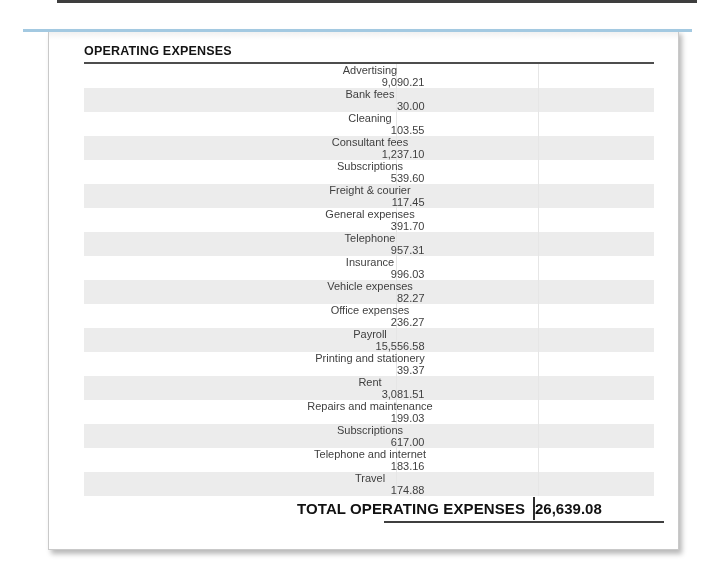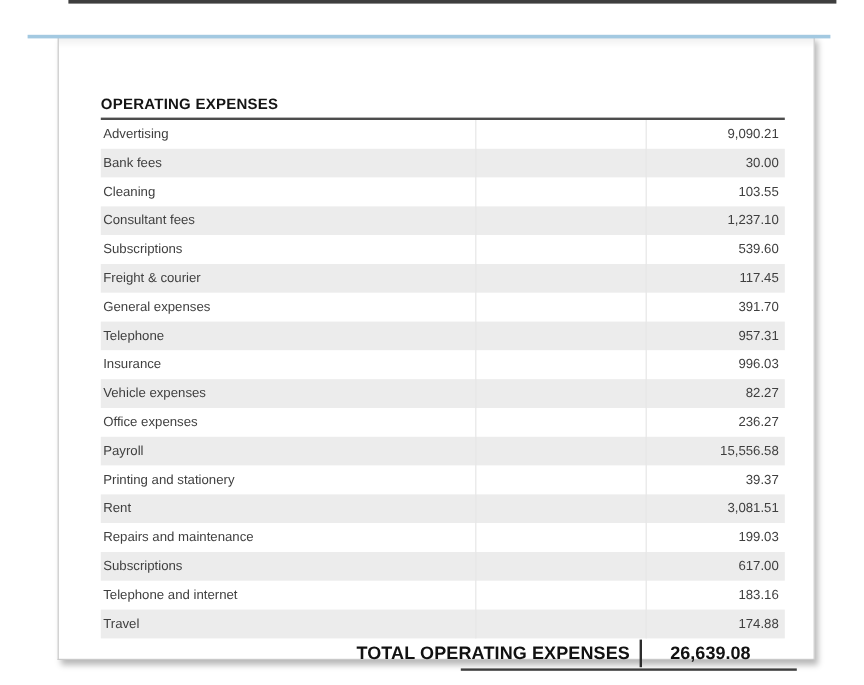--- a/index.html
+++ b/index.html
@@ -47,21 +47,20 @@
     left: 35px; top: 14px;
     width: 570px;
   }
   .section-title {
     font-size: 12.5px;
     font-weight: bold;
     letter-spacing: 0.2px;
     color: #141414;
     height: 15px;
     line-height: 15px;
-    margin-top: 36px;
   }
   .title-rule {
     margin-top: 3px;
     height: 2px;
     background: #4d4d4d;
   }
   .rows {
     position: relative;
   }
   .col-divider {
@@ -74,41 +73,42 @@
   .col-divider.c1 { left: 312px; }
   .col-divider.c2 { left: 454px; }
   .row {
     position: relative;
     height: 24px;
     display: flex;
     align-items: center;
     font-size: 11px;
     color: #3f3f3f;
     background: #ffffff;
+    flex-direction: column;
   }
   .row.alt { background: #ececec; }
   .row-label { flex: 1; padding-left: 2px; z-index: 2; }
   .row-amount { width: 116px; text-align: right; padding-right: 5px; z-index: 2; }
   .total-row {
     position: relative;
     height: 25px;
     display: flex;
     align-items: center;
     font-size: 15px;
     font-weight: bold;
     color: #111111;
   }
   .total-label { flex: 1; text-align: right; padding-right: 8px; letter-spacing: 0.1px; }
   .total-divider {
     width: 2px;
     align-self: stretch;
     margin: 1px 0;
     background: #2d2d2d;
   }
-  .total-amount { width: 114px; text-align: center; padding-right: 5px; }
+  .total-amount { width: 114px; text-align: left; padding-right: 5px; }
   .total-rule {
     height: 2px;
     background: #3f3f3f;
     margin-left: 300px;
     width: 280px;
   }
 </style>
 </head>
 <body>
 

